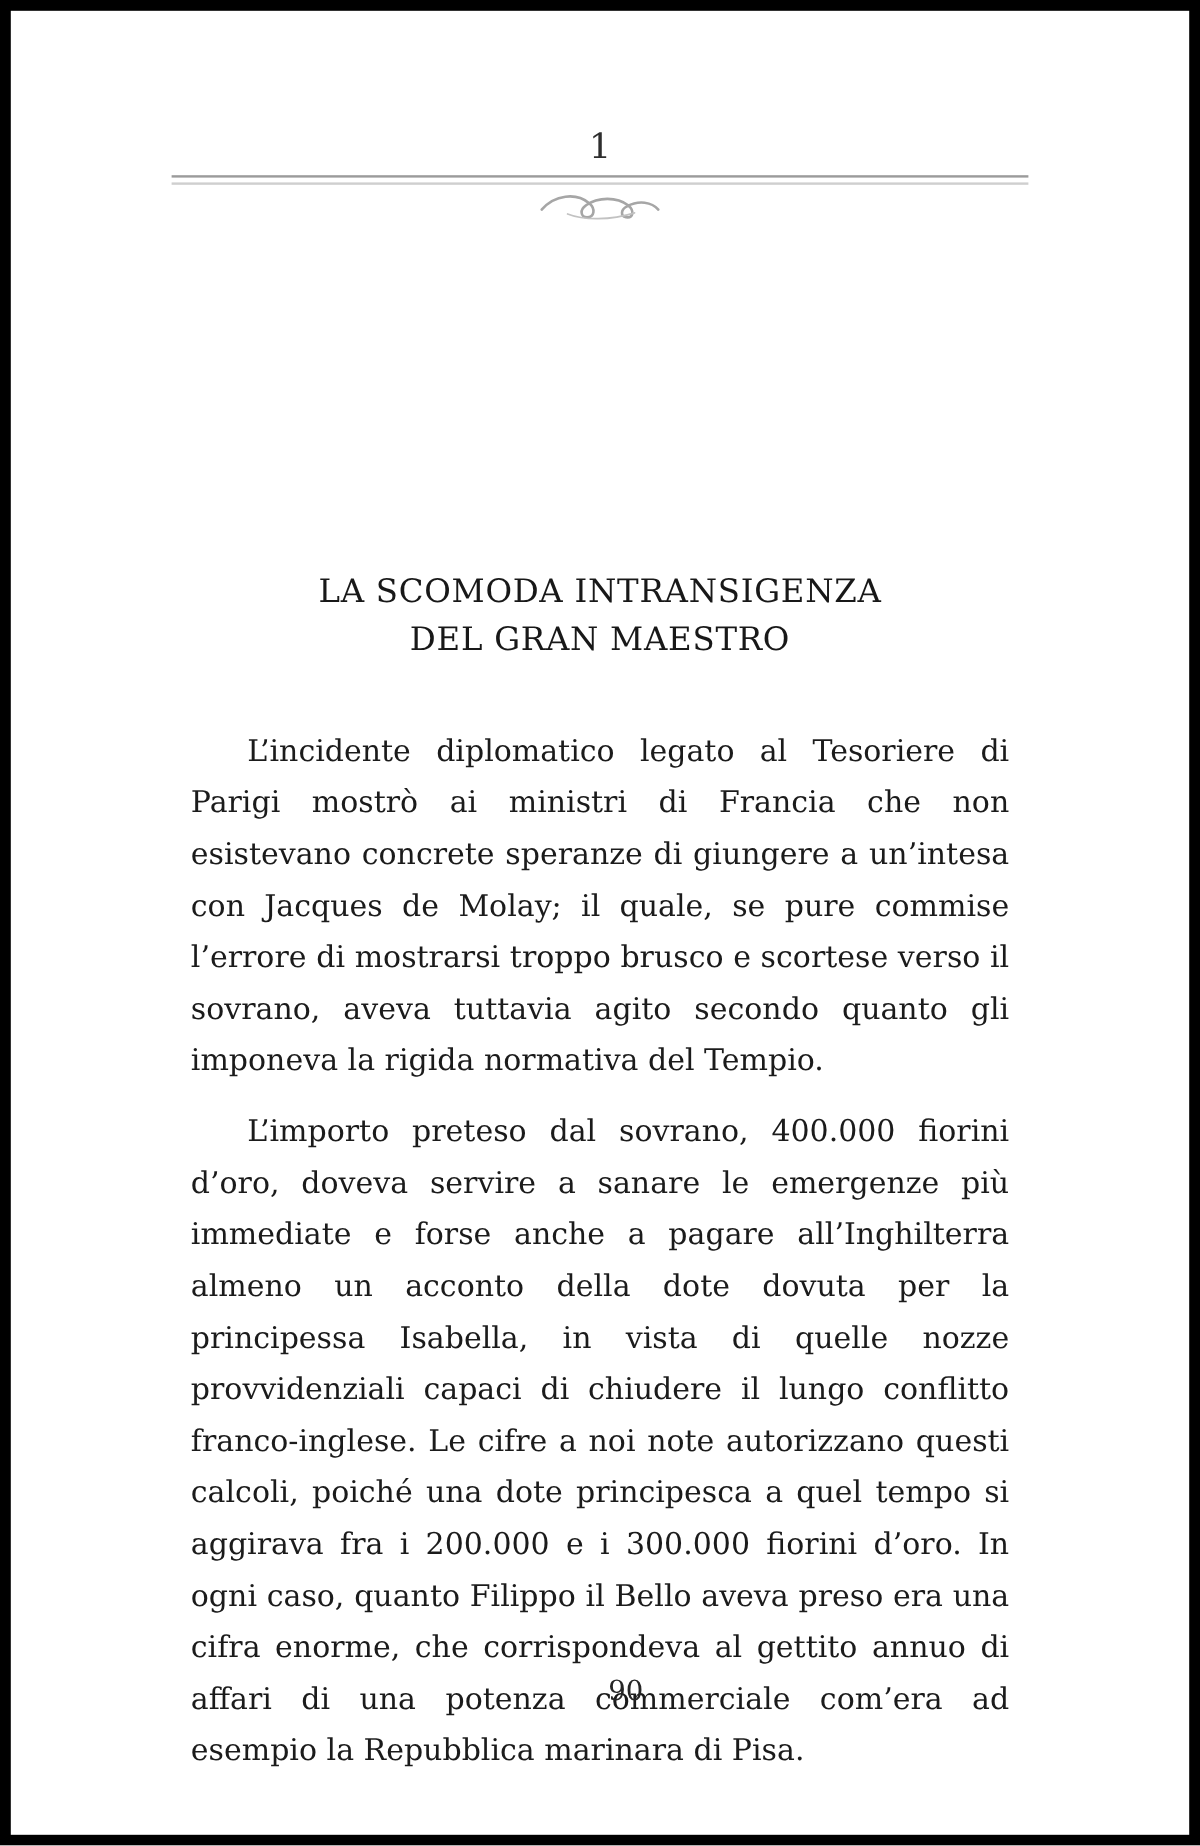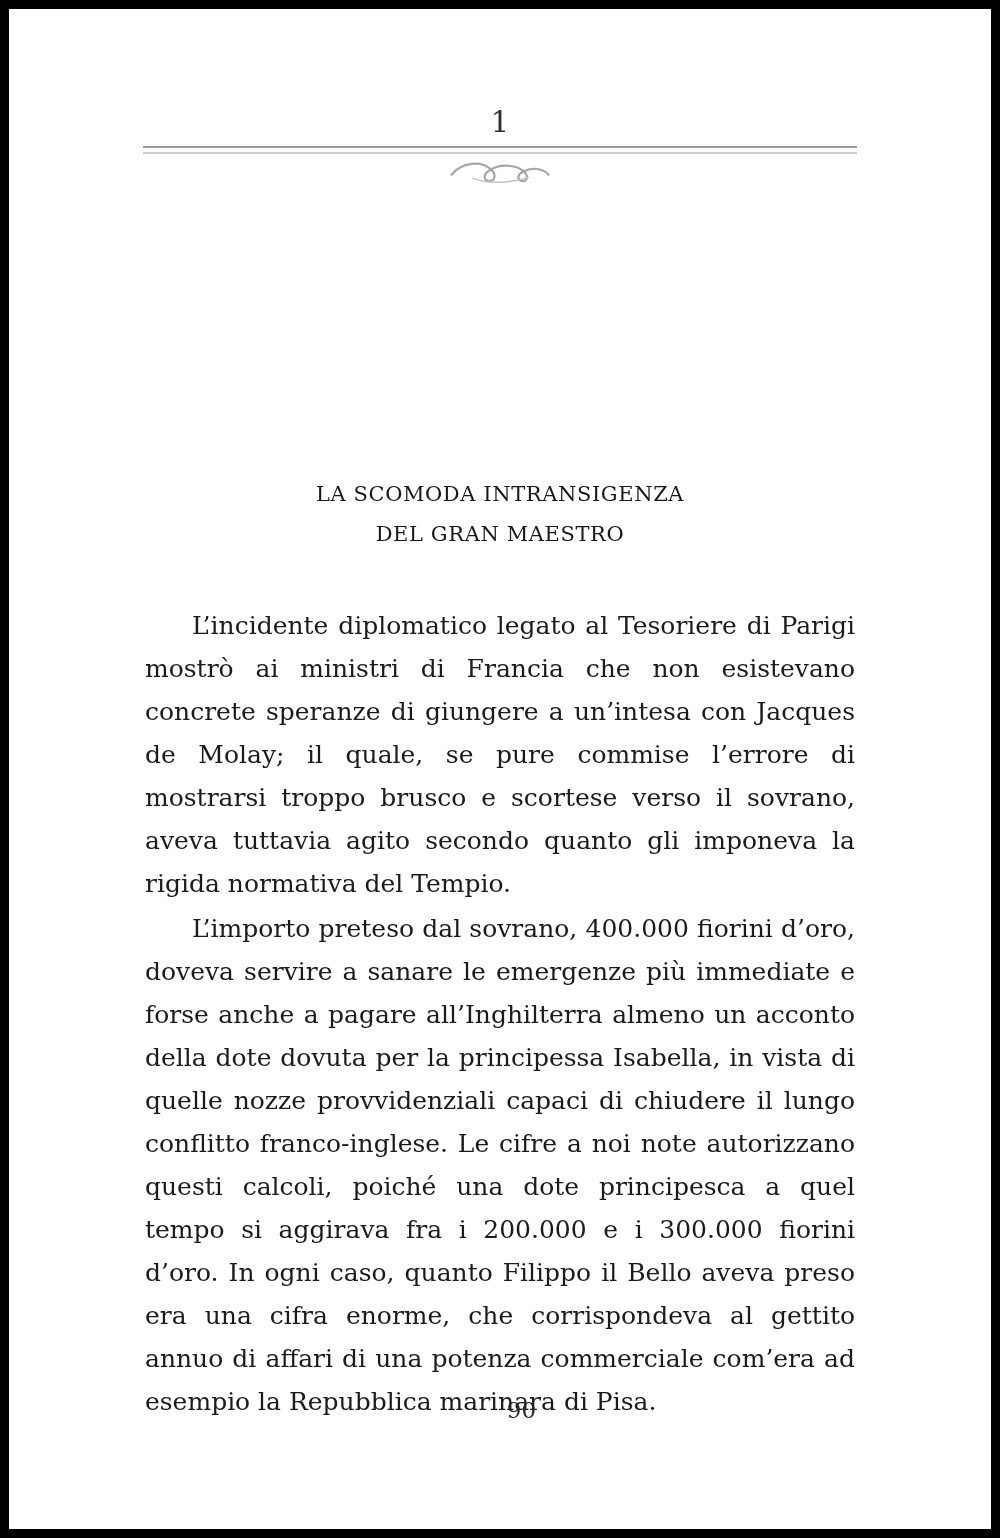--- a/index.html
+++ b/index.html
@@ -30,35 +30,35 @@
 
   .ornament {
     text-align: center;
     margin-top: 2px;
     height: 34px;
   }
 
   .chapter-title {
     text-align: center;
     margin-top: 284px;
-    font-size: 21px;
+    font-size: 27px;
     line-height: 40px;
     letter-spacing: 0.6px;
     color: #181818;
   }
 
   .body-text {
     width: 714px;
     margin: 50px auto 0;
     font-size: 25px;
     line-height: 43px;
     text-align: justify;
     color: #1b1b1b;
   }
-  .body-text p { margin: 2px; text-indent: 47px; }
+  .body-text p { margin: 16px; text-indent: 47px; }
 
   .page-number {
     position: absolute;
     left: 0;
     right: 0;
     bottom: 106px;
     text-align: center;
     font-size: 23px;
     color: #262626;
     padding-left: 43px;

